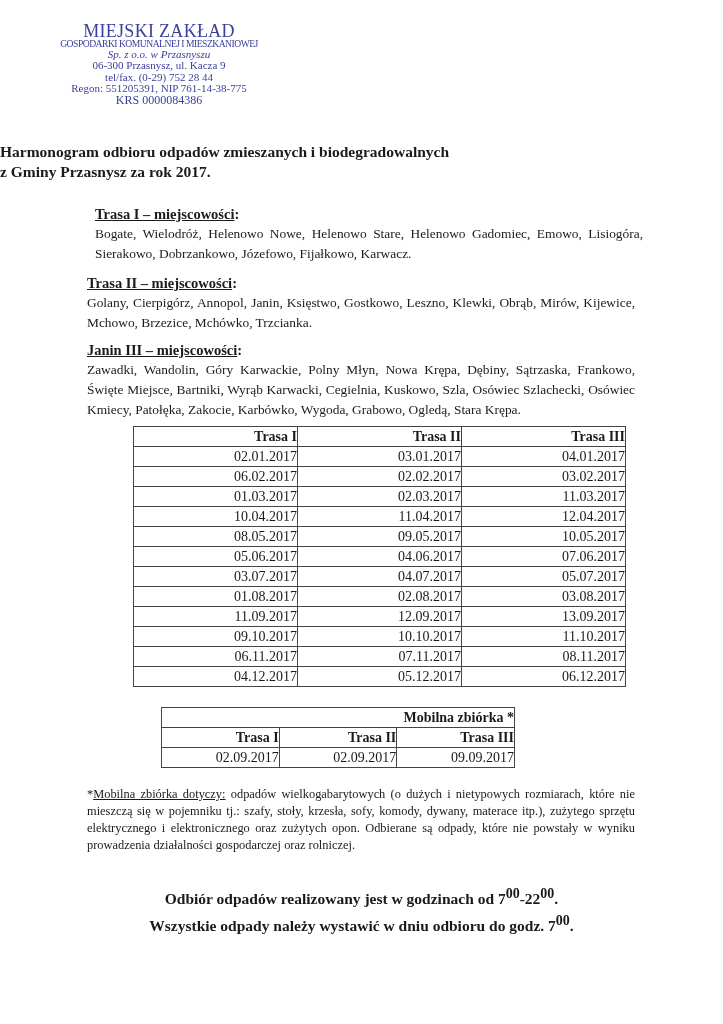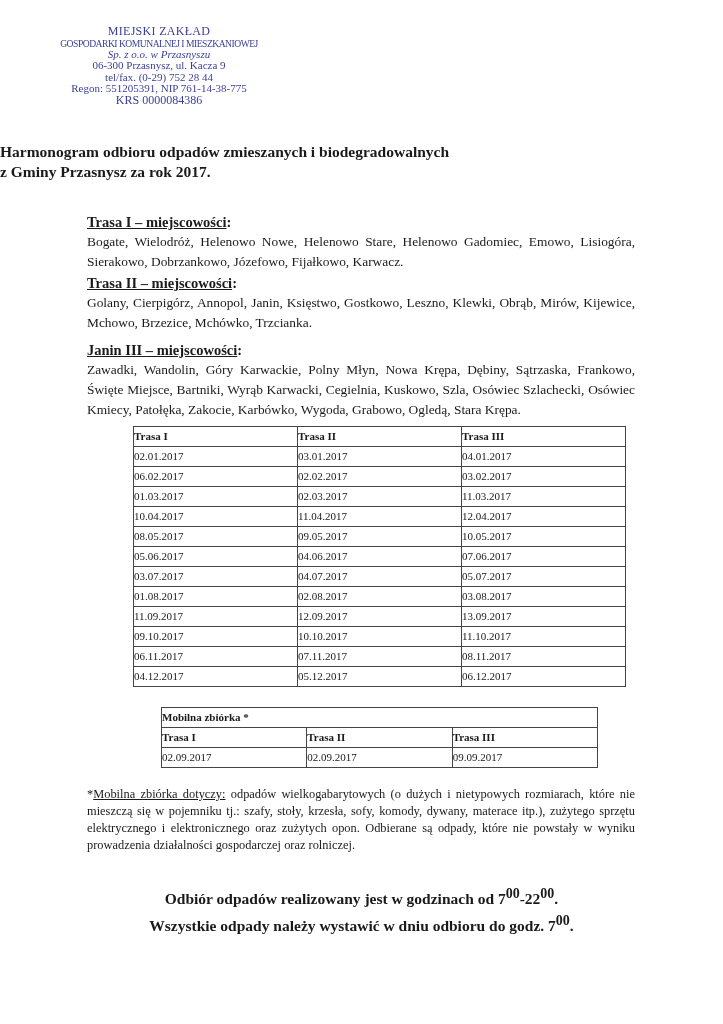--- a/index.html
+++ b/index.html
@@ -5,50 +5,50 @@
   html, body { margin: 0; padding: 0; background: #ffffff; }
   body {
     width: 723px; height: 1024px; position: relative; overflow: hidden;
     font-family: "Liberation Serif", serif; color: #1a1a1a;
   }
   .stamp {
     position: absolute; left: 44px; top: 24px; width: 230px;
     text-align: center; color: #3b3f9a; font-family: "Liberation Serif", serif;
     line-height: 11.4px;
   }
-  .stamp .l1 { font-size: 12px; letter-spacing: 0.3px; line-height: 14px; }
+  .stamp .l1 { font-size: 18px; letter-spacing: 0.3px; line-height: 14px; }
   .stamp .l2 { font-size: 9.6px; letter-spacing: -0.5px; line-height: 11px; }
   .stamp .l3 { font-size: 11px; font-style: italic; }
   .stamp .l4, .stamp .l5, .stamp .l6 { font-size: 11px; }
   .stamp .l7 { font-size: 12px; }
 
   .title {
     position: absolute; left: 0; width: 723px; top: 142px;
     text-align: left; font-weight: bold; font-size: 15.5px; line-height: 20px;
   }
   .route {
     position: absolute; left: 87px; width: 548px; font-size: 13.4px; line-height: 20px;
     text-align: justify;
   }
   .route .hdr { font-weight: bold; font-size: 14.5px; }
   .route .hdr u { text-decoration: underline; }
-  #route-1 { top: 212px; }
+  #route-1 { top: 204px; margin-left: 8px; }
   #route-2 { top: 273px; }
   #route-3 { top: 340px; }
 
   table { border-collapse: collapse; position: absolute; }
   td, th {
-    border: 1px solid #444; text-align: left; padding: 0;
-    font-size: 11px; font-family: "Liberation Serif", serif; color: #1a1a1a;
+    border: 1px solid #444; text-align: right; padding: 0;
+    font-size: 14px; font-family: "Liberation Serif", serif; color: #1a1a1a;
     height: 19px; line-height: 19px;
   }
   th { font-weight: bold; }
   #schedule { left: 133px; top: 426px; width: 493px; }
   #schedule td, #schedule th { width: 164px; }
-  #mobile { left: 161px; top: 707px; width: 437px; }
+  #mobile { left: 161px; top: 707px; width: 354px; }
   #mobile td, #mobile th { width: 145px; }
 
   .note {
     position: absolute; left: 87px; top: 786px; width: 548px;
     font-size: 12.4px; line-height: 17px; text-align: justify;
   }
   .note u { text-decoration: underline; }
   .footer {
     position: absolute; left: 0; width: 723px; top: 883px;
     text-align: center; font-weight: bold; font-size: 15.5px; line-height: 22px;

